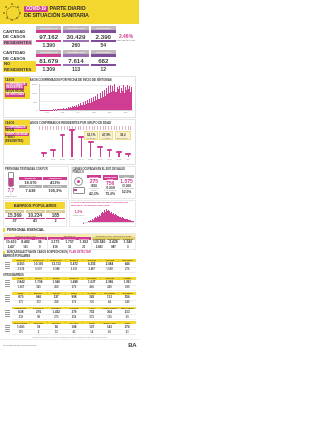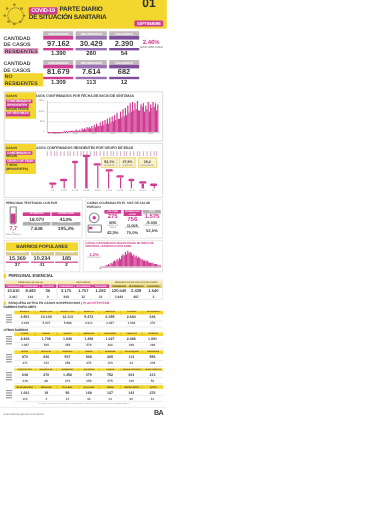--- a/index.html
+++ b/index.html
@@ -193,24 +193,20 @@
       <div class="sp" style="left:3px;top:14px;"></div>
       <div class="sp" style="left:0px;top:9px;"></div>
       <div class="sp" style="left:2px;top:3px;"></div>
     </div>
     <div class="titlewrap">
       <div class="t-row">
         <span class="covid-badge">COVID-19</span>
         <span class="t-main">PARTE DIARIO</span>
       </div>
       <div class="t-sub">DE SITUACIÓN SANITARIA</div>
-    </div>
-    <div class="datebox">
-      <div class="date-num">01</div>
-      <div class="date-mon">SEPTIEMBRE</div>
     </div>
   </div>
 
   <div class="cases">
     <div class="case-row">
       <div class="case-label">
         <div>CANTIDAD</div>
         <div>DE CASOS</div>
         <div><span class="hl hl-pink">RESIDENTES</span></div>
       </div>

